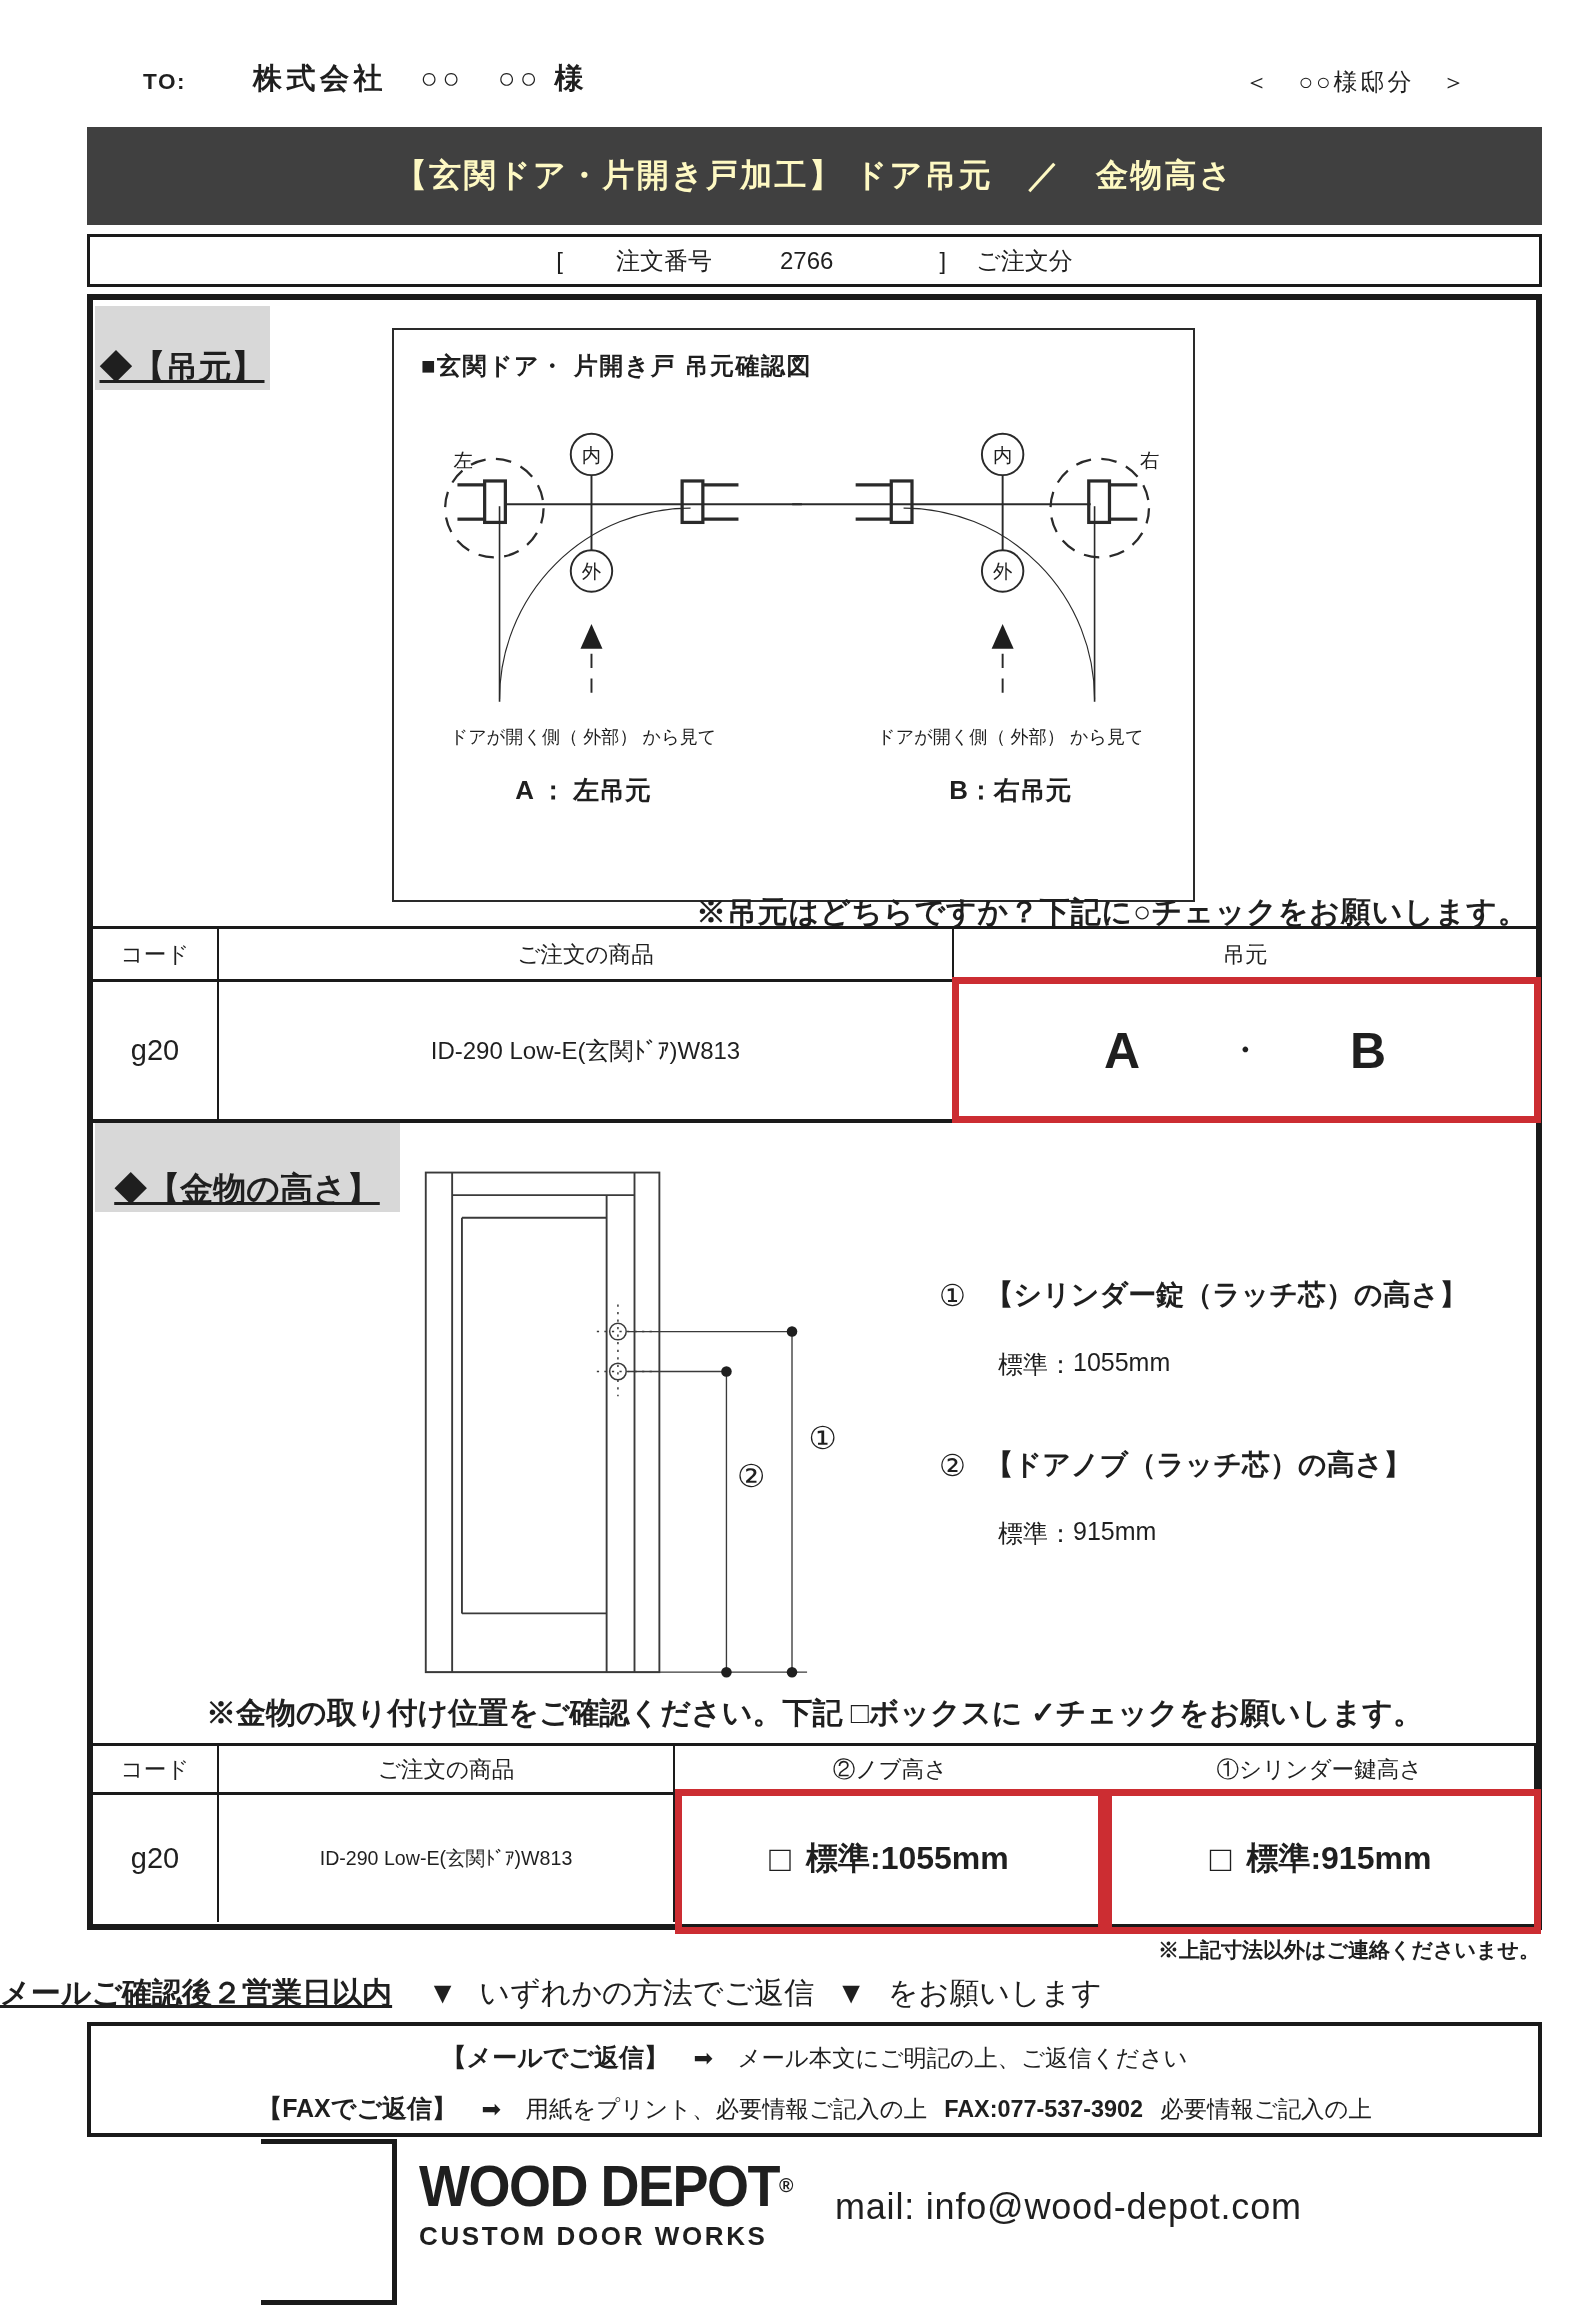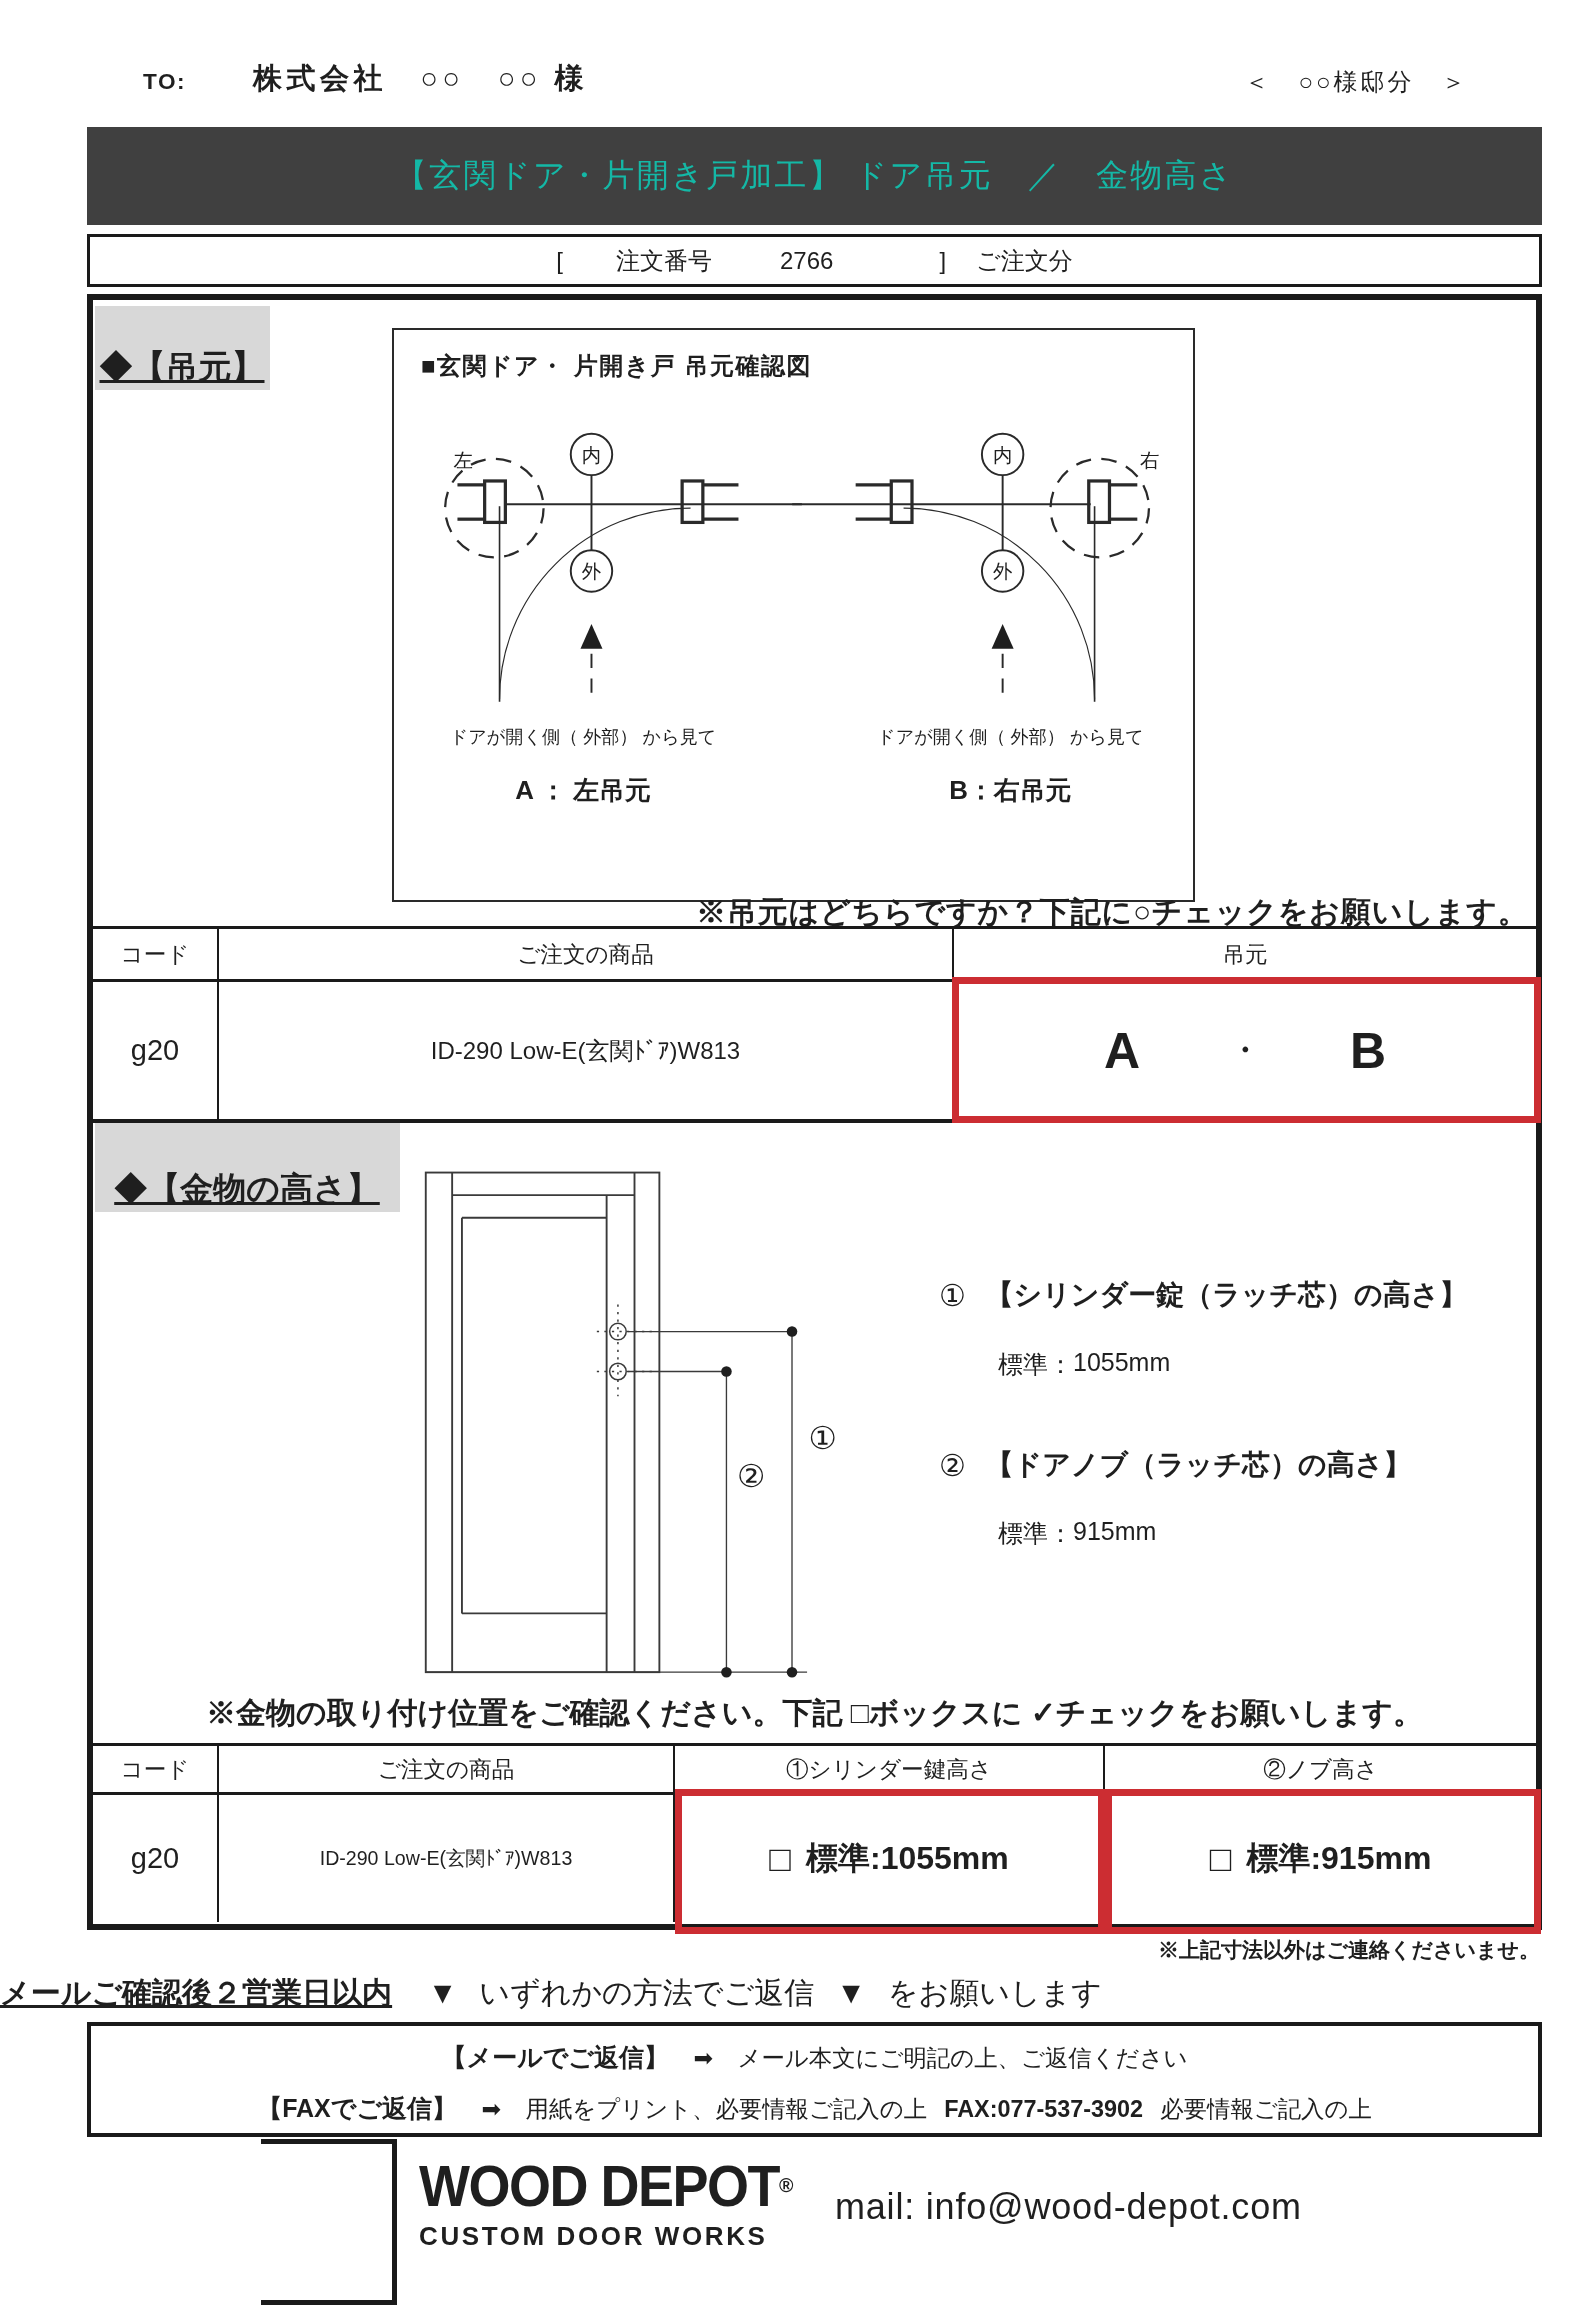--- a/index.html
+++ b/index.html
@@ -7,21 +7,21 @@
           font-family:"Liberation Sans", sans-serif; color:#1f1f1f; overflow:hidden; }
   .abs { position:absolute; }
 
   
   .to-label   { left:143px; top:69px; font-size:22.6px; font-weight:bold; letter-spacing:1.5px; }
   .recipient  { left:253px; top:59px; font-size:29px; font-weight:bold; letter-spacing:4.5px; }
   .site-note  { left:1183px; top:66px; width:347px; font-size:24px; text-align:center; letter-spacing:3px; }
 
   .banner { left:87px; top:127px; width:1455px; height:98px; background:#404040;
             display:flex; align-items:center; justify-content:center; }
-  .banner span { color:#14b8a6; font-size:32px; font-weight:normal; letter-spacing:2.3px; }
+  .banner span { color:#fef9c3; font-size:32px; font-weight:bold; letter-spacing:2.3px; }
 
   .order-box { left:87px; top:234px; width:1455px; height:53px; border:3.8px solid #1a1a1a;
                box-sizing:border-box; display:flex; align-items:center; justify-content:center; }
   .order-box span { font-size:24px; }
   .ob-open  { margin-right:53px; } .ob-label { margin-right:68px; }
   .ob-num   { margin-right:106px; } .ob-close { margin-right:30px; }
 
   
   .main-box { left:87px; top:294px; width:1455px; height:1636px; border:6px solid #1a1a1a; box-sizing:border-box; }
 
@@ -263,22 +263,22 @@
     <div class="abs hw-value hw2-value">
       <span>標準：</span>
       <span>915mm</span>
     </div>
 
     <div class="abs note2">※金物の取り付け位置をご確認ください。下記 □ボックスに ✓チェックをお願いします。</div>
 
     <div class="abs grid-table t2">
       <div class="cell hrow">コード</div>
       <div class="cell hrow">ご注文の商品</div>
+      <div class="cell hrow last">②ノブ高さ</div>
       <div class="cell hrow">①シリンダー鍵高さ</div>
-      <div class="cell hrow last">②ノブ高さ</div>
       <div class="cell code2">g20</div>
       <div class="cell prod2">ID-290 Low-E(玄関ﾄﾞｱ)W813</div>
       <div class="cell chk">
         <span class="box">□</span>
         <span>標準:1055mm</span>
       </div>
       <div class="cell chk last">
         <span class="box">□</span>
         <span>標準:915mm</span>
       </div>

